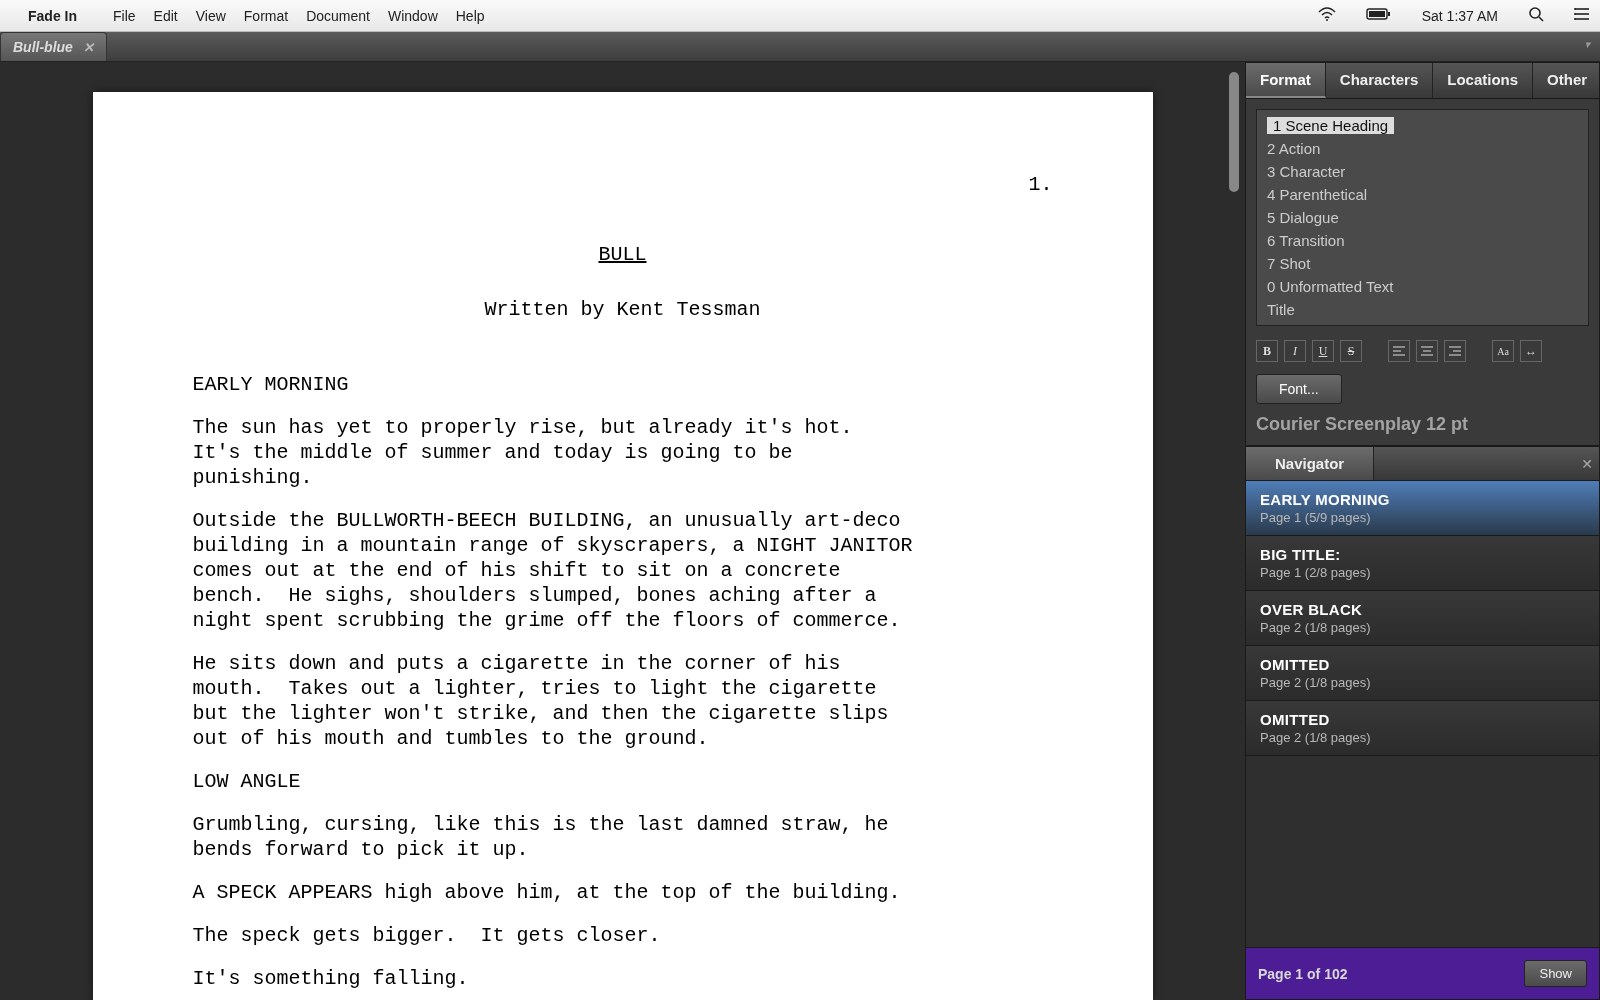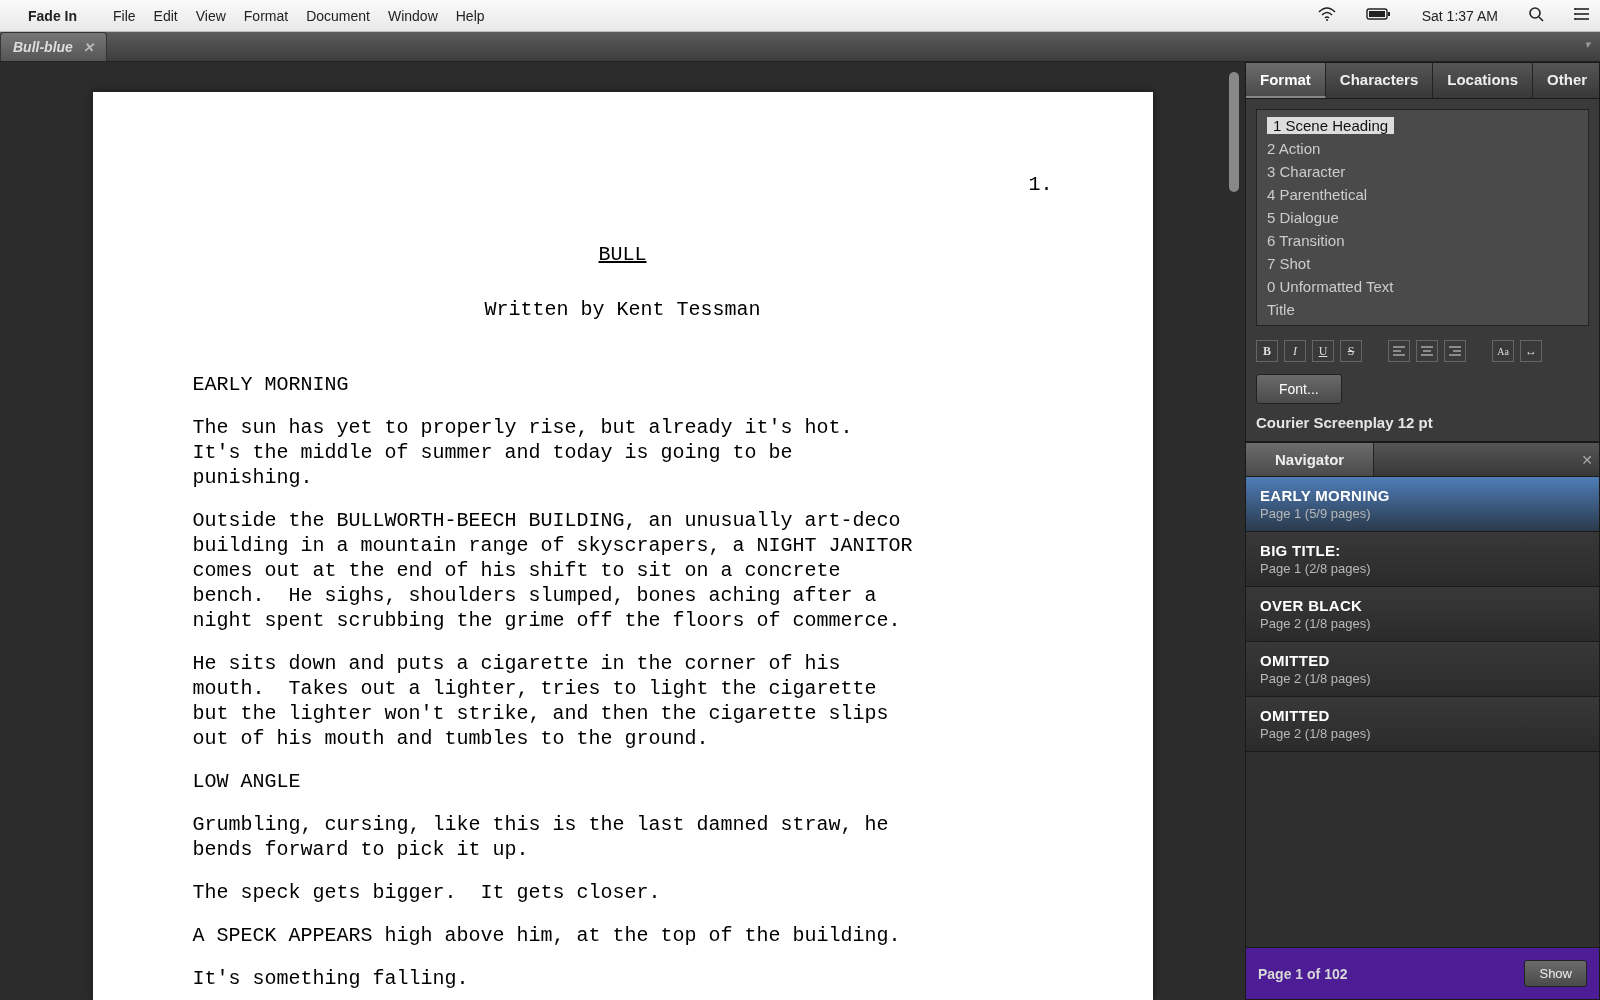--- a/index.html
+++ b/index.html
@@ -90,21 +90,21 @@
   width:22px; height:22px; border:1px solid #666; background:#3a3a3a;
   color:#ddd; font-size:12px; display:flex; align-items:center; justify-content:center;
   font-family:Georgia,serif; cursor:pointer;
 }
 .tbtn.space { width:14px; border:none; background:none; }
 .fontbtn {
   background:linear-gradient(#6b6b6b,#4a4a4a); color:#fff;
   border:1px solid #222; padding:6px 22px; font-size:14px;
   border-radius:3px; cursor:pointer;
 }
-.fontlabel { color:#e5e5e5; font-size:15px; font-weight:600; margin-top:10px; }
+.fontlabel { color:#a3a3a3; font-size:18px; font-weight:600; margin-top:10px; }
 
 .panel-nav { flex:1; display:flex; flex-direction:column; min-height:0; }
 .nav-titlebar {
   display:flex; background:linear-gradient(#555,#383838);
   border-bottom:1px solid #1a1a1a; align-items:center;
 }
 .nav-titlebar .label {
   padding:8px 29px; color:#eee; font-weight:700; font-size:15px;
   background:linear-gradient(#6c6c6c,#4a4a4a);
   border-right:1px solid #222;
@@ -199,22 +199,22 @@
 comes out at the end of his shift to sit on a concrete
 bench.  He sighs, shoulders slumped, bones aching after a
 night spent scrubbing the grime off the floors of commerce.</div>
           <div class="action">He sits down and puts a cigarette in the corner of his
 mouth.  Takes out a lighter, tries to light the cigarette
 but the lighter won't strike, and then the cigarette slips
 out of his mouth and tumbles to the ground.</div>
           <div class="scene">LOW ANGLE</div>
           <div class="action">Grumbling, cursing, like this is the last damned straw, he
 bends forward to pick it up.</div>
+          <div class="action">A SPECK APPEARS high above him, at the top of the building.</div>
           <div class="action">The speck gets bigger.  It gets closer.</div>
-          <div class="action">A SPECK APPEARS high above him, at the top of the building.</div>
           <div class="action">It's something falling.</div>
         </div>
     </div>
     <div class="scrollbar-v">
       <div class="scroll-thumb"></div>
     </div>
   </div>
 
   <div class="sidepanels">
 

